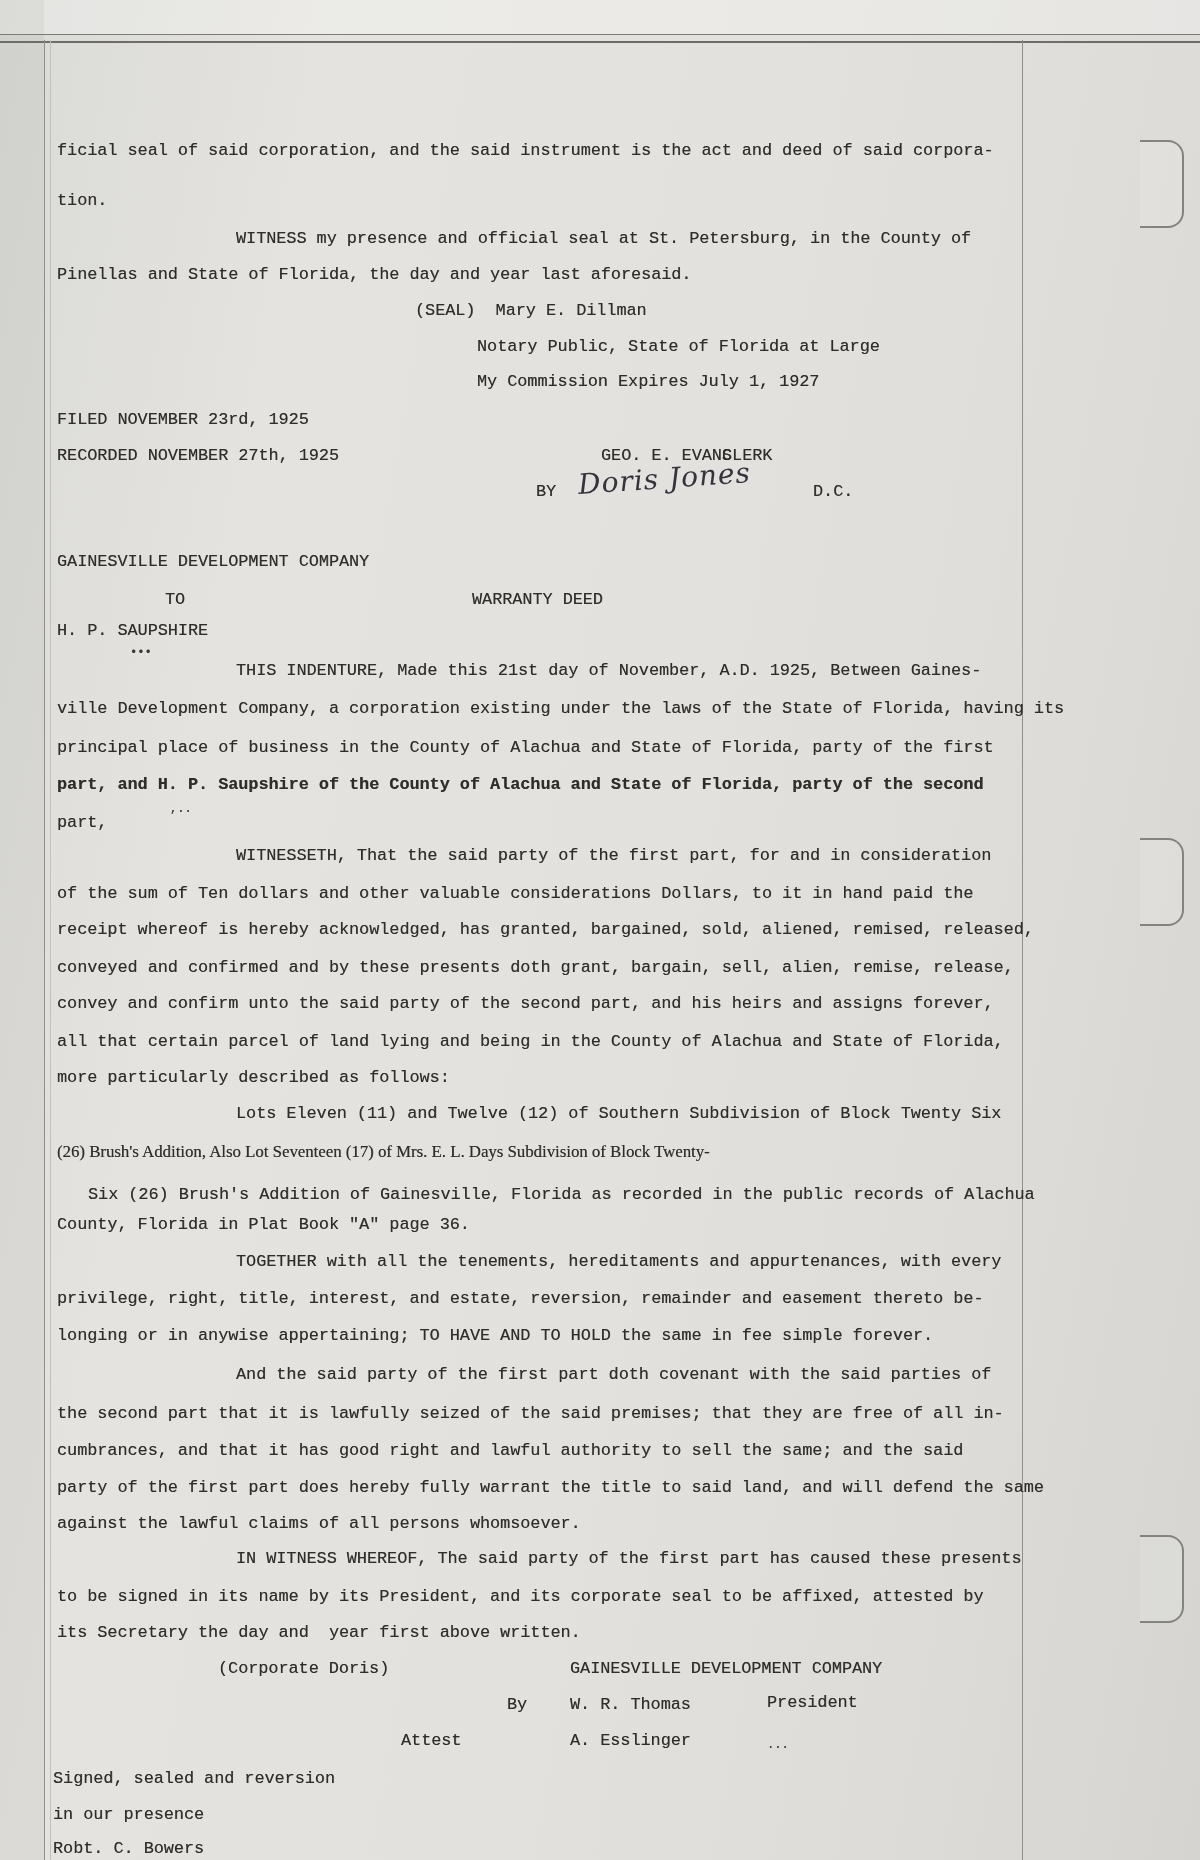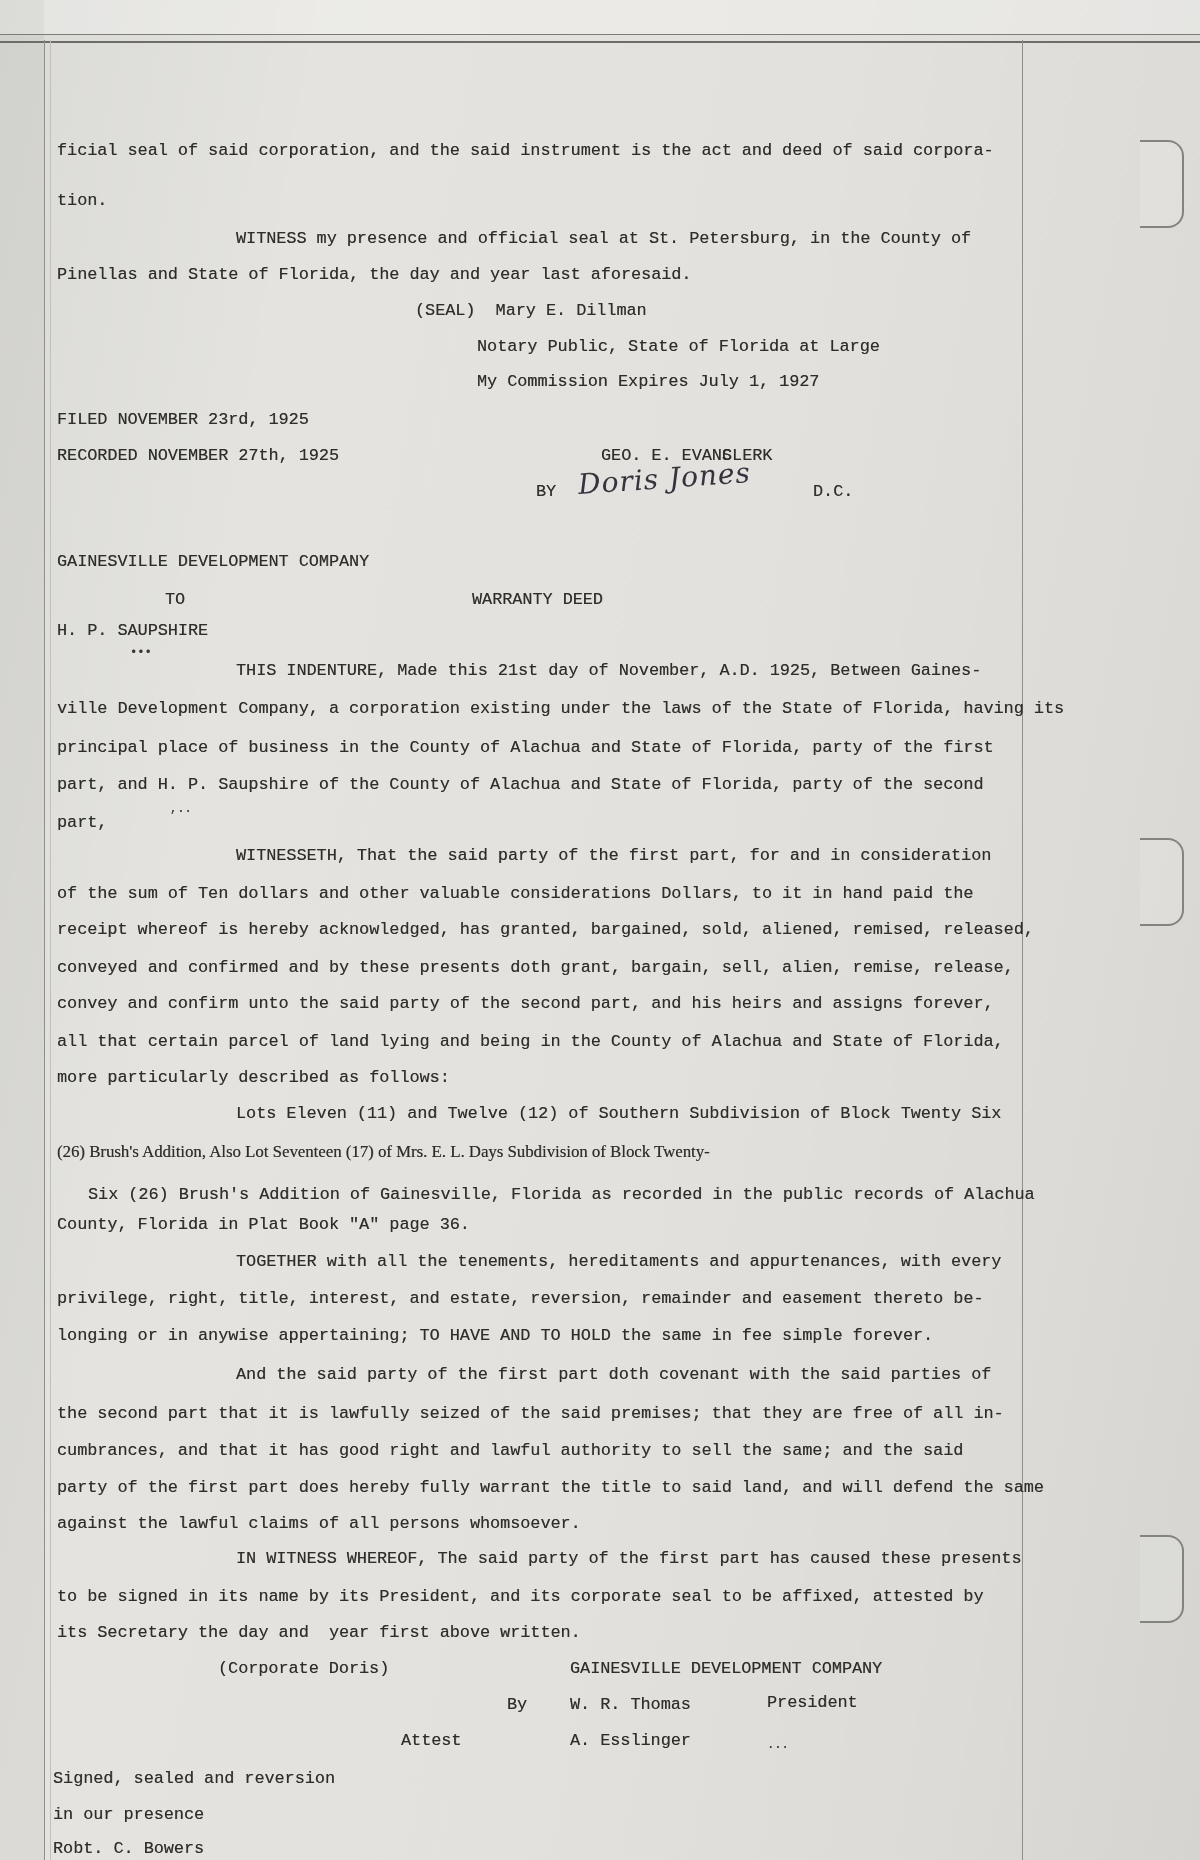--- a/index.html
+++ b/index.html
@@ -70,21 +70,21 @@
 
   <div class="tl" style="top:551px;left:57px;">GAINESVILLE DEVELOPMENT COMPANY</div>
   <div class="tl" style="top:589px;left:165px;">TO</div>
   <div class="tl" style="top:589px;left:472px;">WARRANTY DEED</div>
   <div class="tl" style="top:620px;left:57px;">H. P. SAUPSHIRE</div>
   <div class="tl marks" style="top:642px;left:130px;">•••</div>
 
   <div class="tl" style="top:660px;left:236px;">THIS INDENTURE, Made this 21st day of November, A.D. 1925, Between Gaines-</div>
   <div class="tl" style="top:698px;left:57px;">ville Development Company, a corporation existing under the laws of the State of Florida, having its</div>
   <div class="tl" style="top:737px;left:57px;">principal place of business in the County of Alachua and State of Florida, party of the first</div>
-  <div class="tl" style="top:774px;left:57px;">part, and H. P. Saupshire of the County of Alachua and State of Florida, party of the second</div>
+  <div class="tl" style="top:774px;left:57px;font-weight:bold;">part, and H. P. Saupshire of the County of Alachua and State of Florida, party of the second</div>
   <div class="tl marks" style="top:798px;left:170px;">,..</div>
   <div class="tl" style="top:812px;left:57px;">part,</div>
   <div class="tl" style="top:845px;left:236px;">WITNESSETH, That the said party of the first part, for and in consideration</div>
   <div class="tl" style="top:883px;left:57px;">of the sum of Ten dollars and other valuable considerations Dollars, to it in hand paid the</div>
   <div class="tl" style="top:919px;left:57px;">receipt whereof is hereby acknowledged, has granted, bargained, sold, aliened, remised, released,</div>
   <div class="tl" style="top:957px;left:57px;">conveyed and confirmed and by these presents doth grant, bargain, sell, alien, remise, release,</div>
   <div class="tl" style="top:993px;left:57px;">convey and confirm unto the said party of the second part, and his heirs and assigns forever,</div>
   <div class="tl" style="top:1031px;left:57px;">all that certain parcel of land lying and being in the County of Alachua and State of Florida,</div>
   <div class="tl" style="top:1067px;left:57px;">more particularly described as follows:</div>
   <div class="tl" style="top:1103px;left:236px;">Lots Eleven (11) and Twelve (12) of Southern Subdivision of Block Twenty Six</div>

